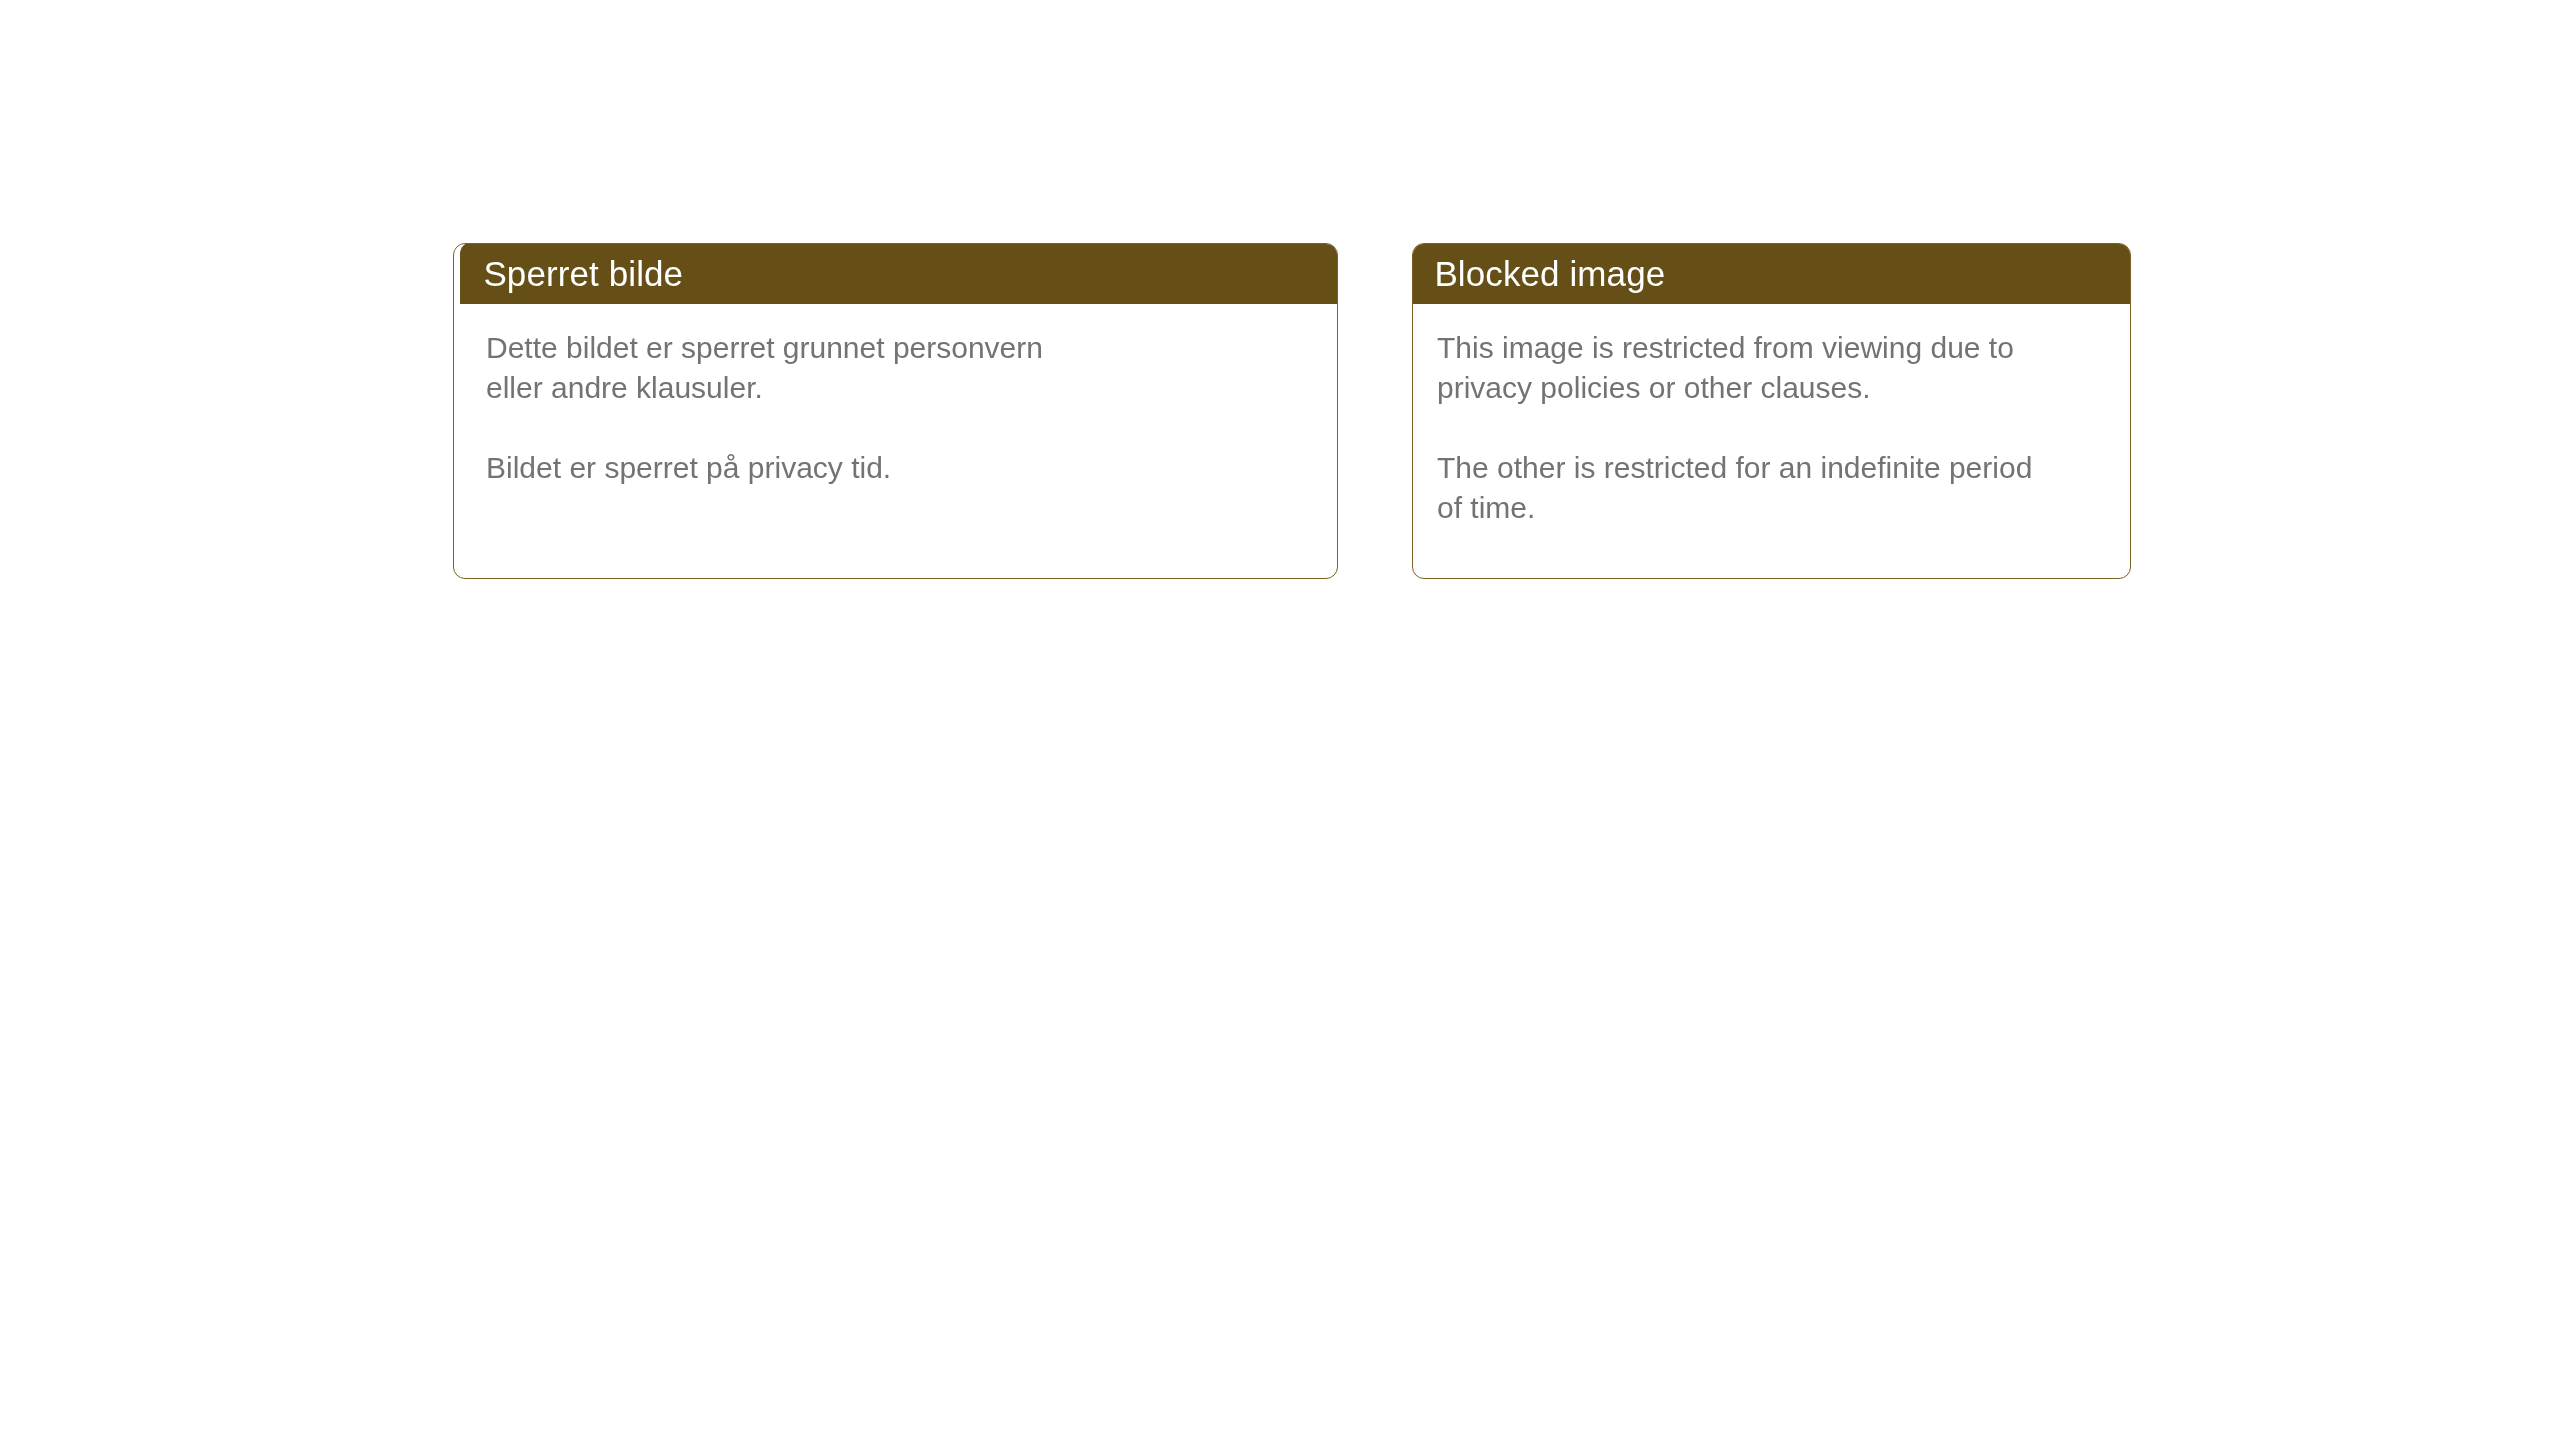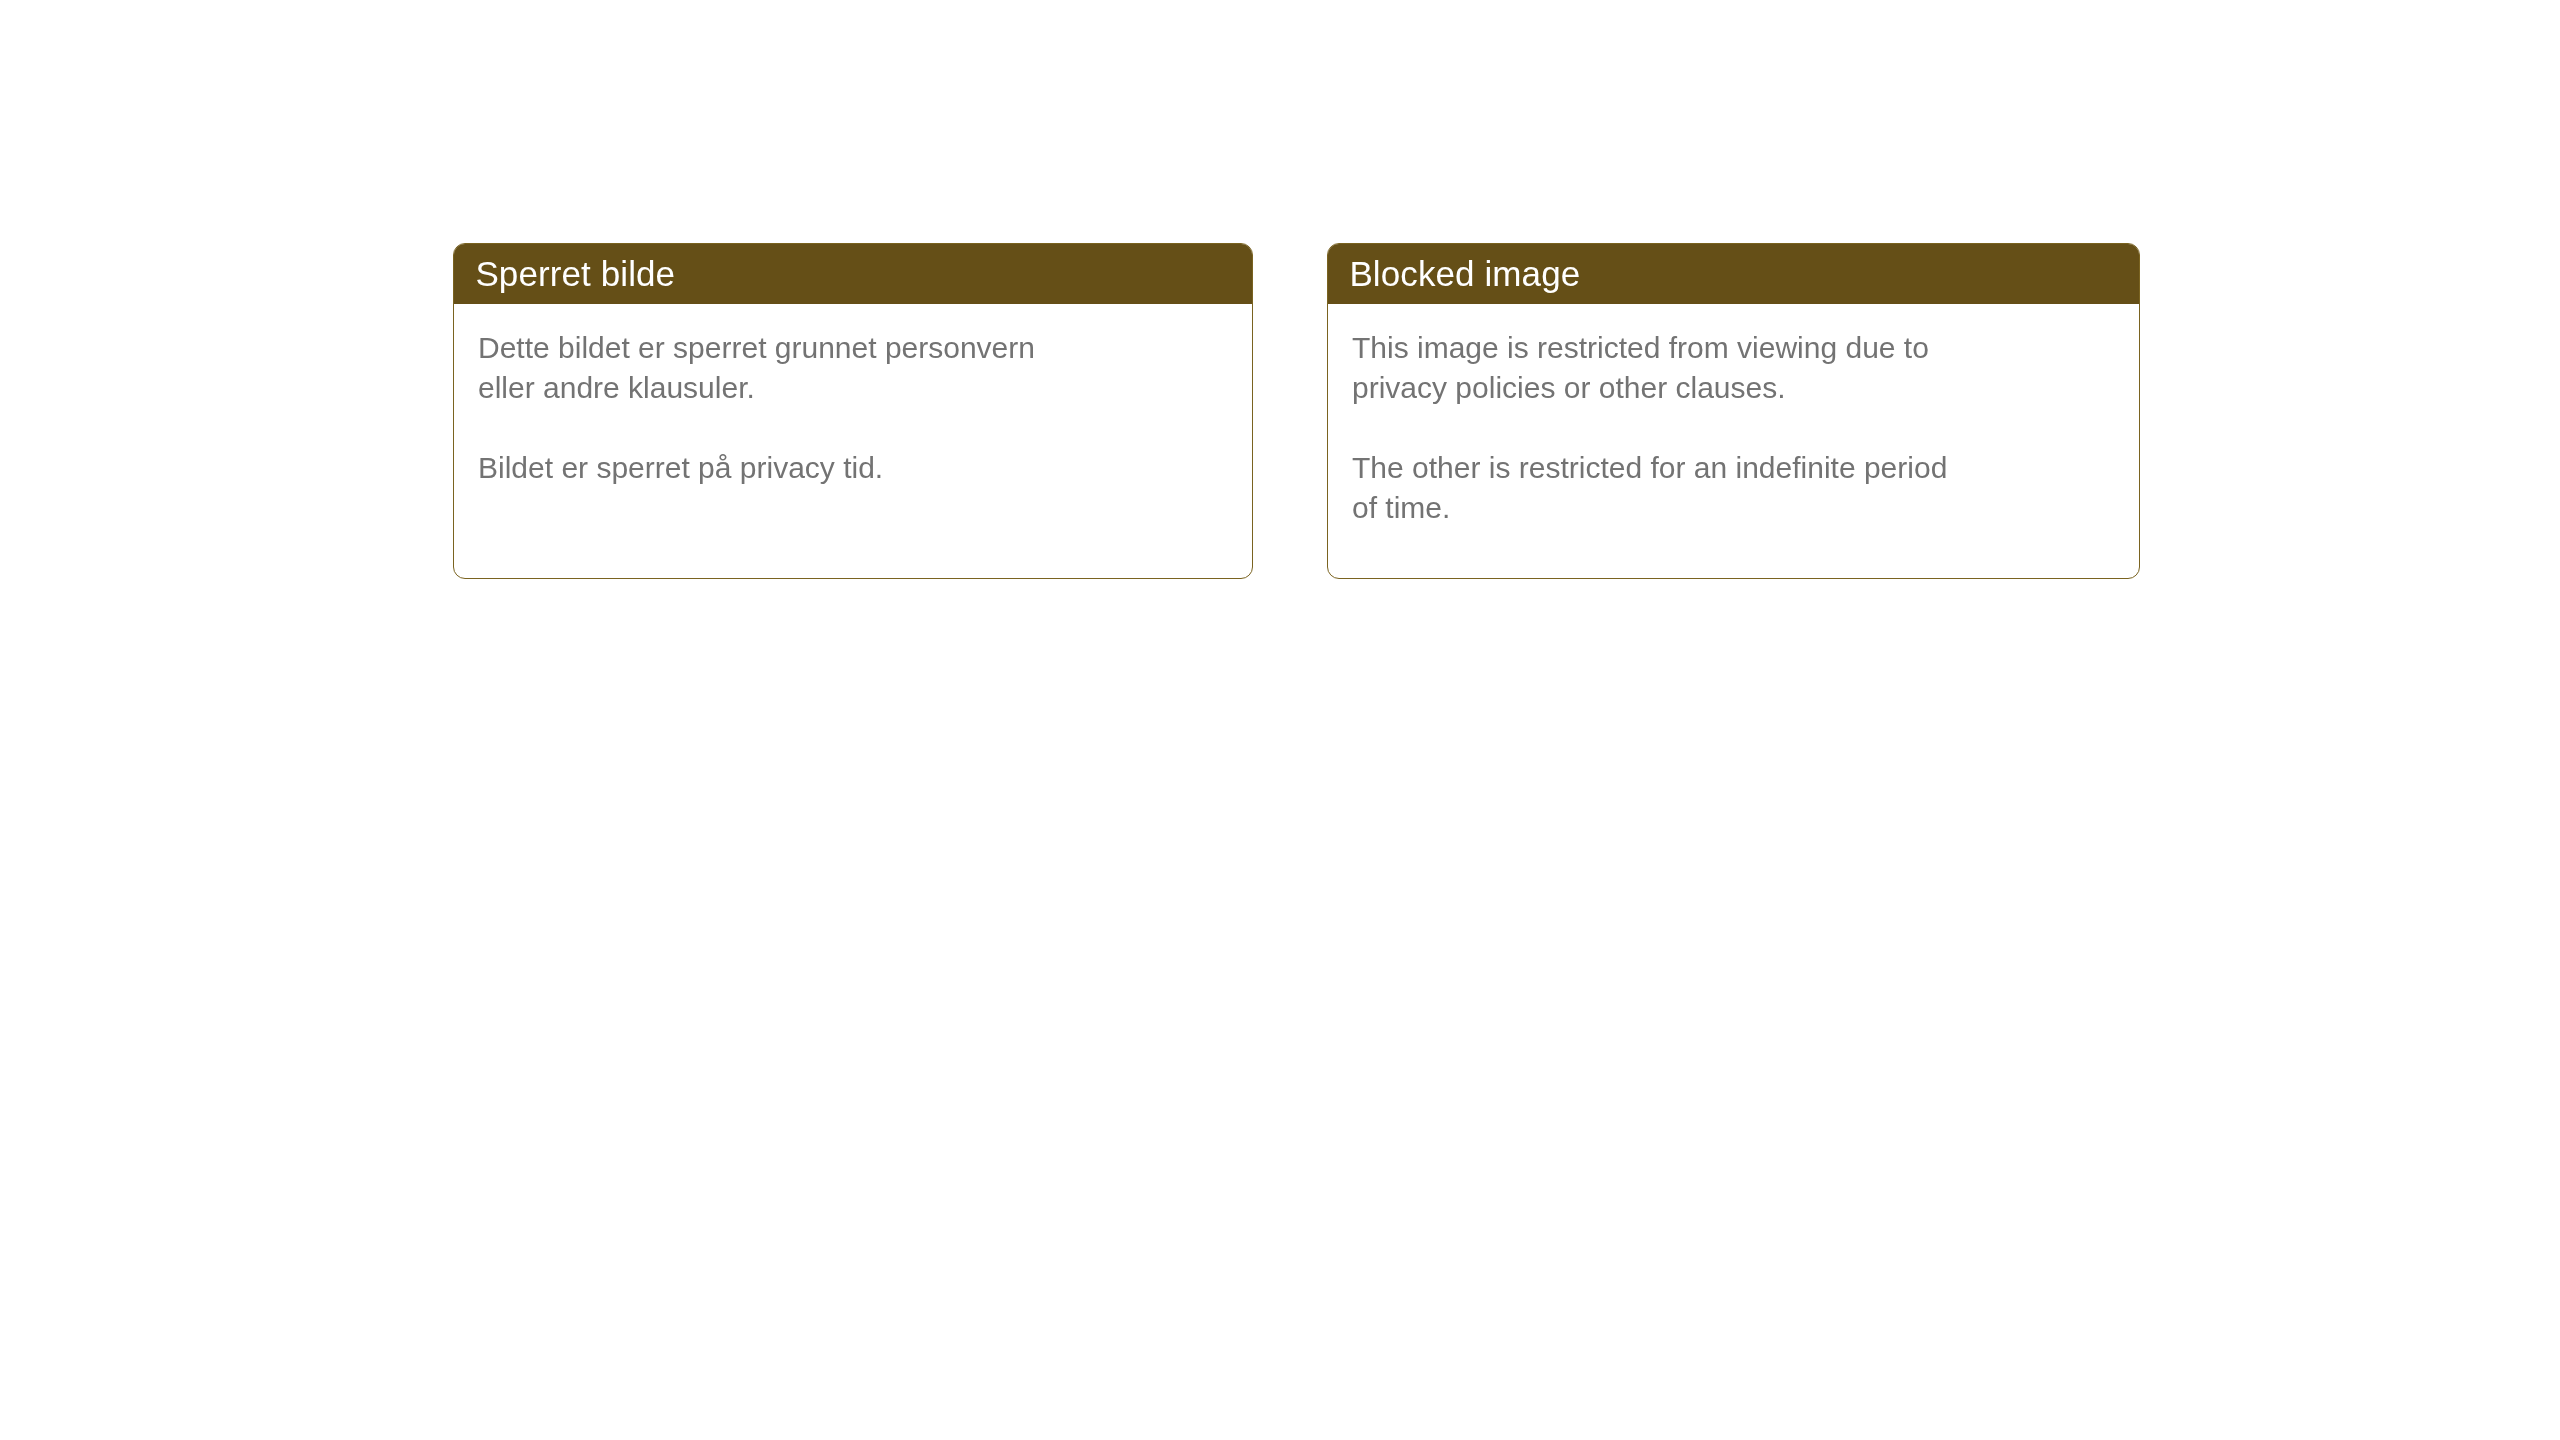--- a/index.html
+++ b/index.html
@@ -27,22 +27,22 @@
   .notice-card {
     background: #ffffff;
     border: 1.6px solid #7a6320;
     border-radius: 12px;
     box-sizing: border-box;
     overflow: hidden;
     display: flex;
     flex-direction: column;
   }
 
-  .notice-card.card-no { width: 800px; height: 336px; }
-  .notice-card.card-en { width: 813px; height: 336px; }
+  .notice-card.card-no { width: 885px; height: 336px; padding-left: 8px; }
+  .notice-card.card-en { width: 719px; height: 336px; }
 
   .card-header {
     background: #654f17;
     color: #ffffff;
     height: 62px;
     box-sizing: border-box;
     display: flex;
     align-items: center;
     padding: 0 0 0 23px;
     margin: -1.6px -1.6px 0 -1.6px;

